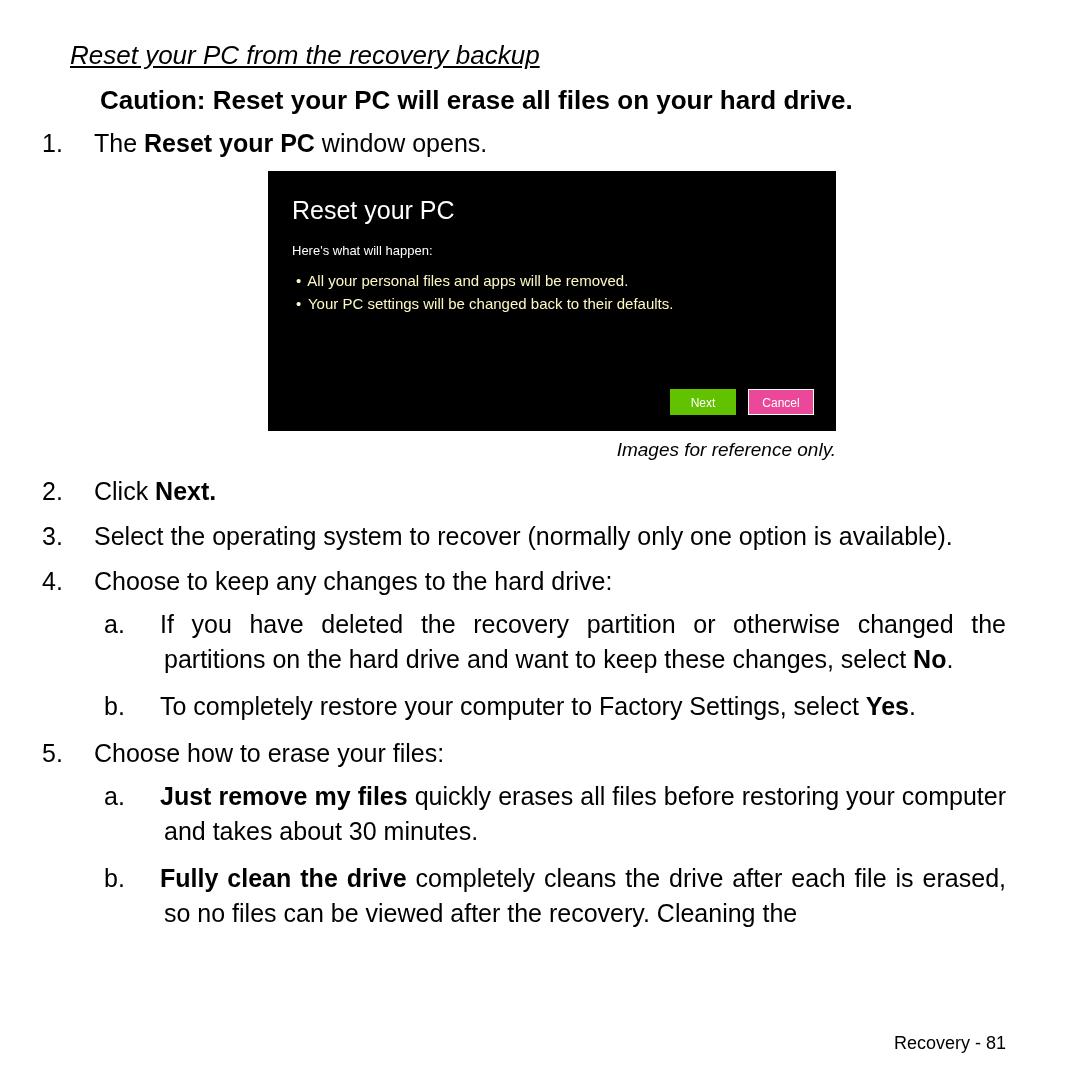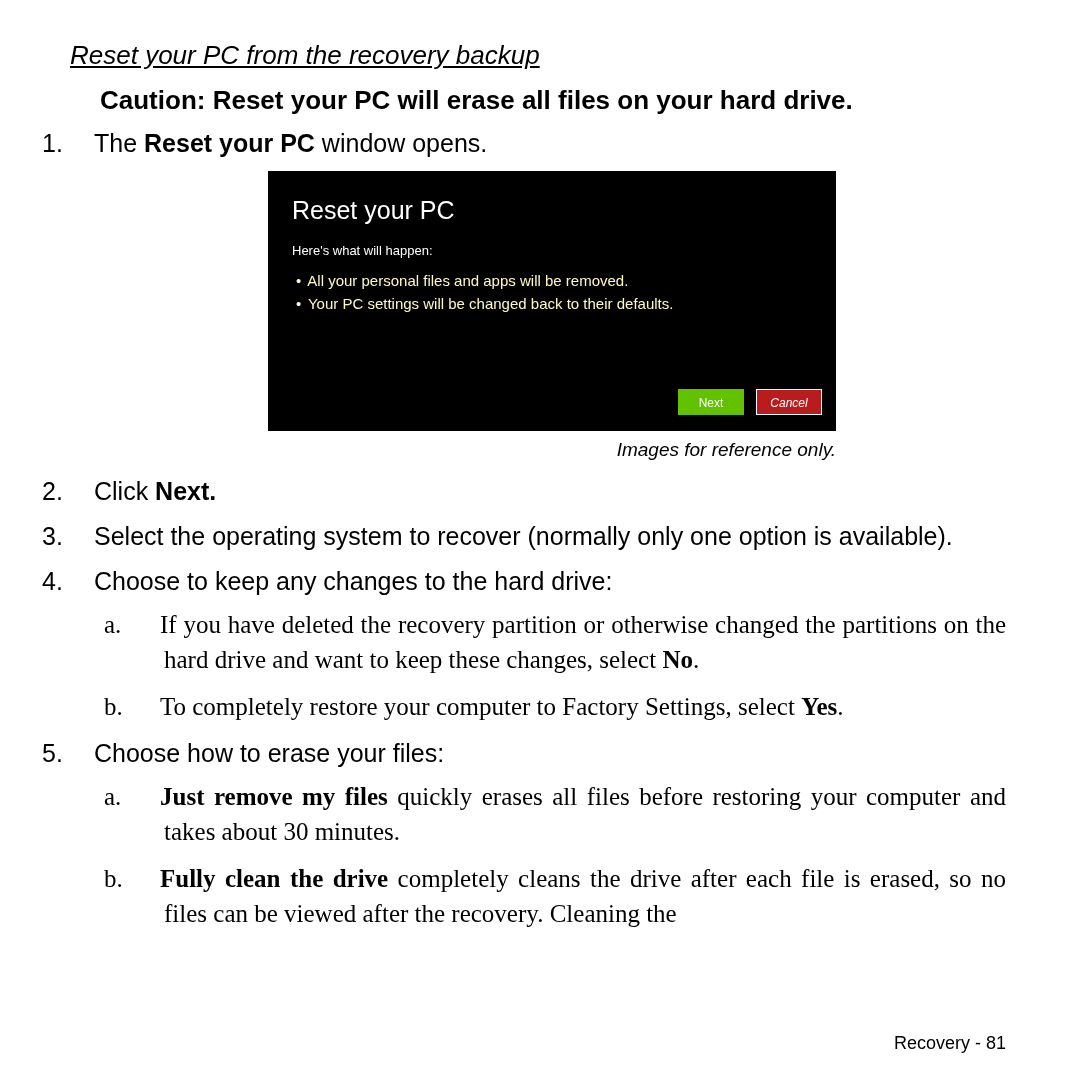--- a/index.html
+++ b/index.html
@@ -73,64 +73,62 @@
     color: #fef9c3;
     padding-left: 4px;
   }
   .ss-list .row { margin: 2px 0; }
   .ss-list .bullet {
     display: inline-block;
     width: 8px;
   }
   .ss-buttons {
     position: absolute;
-    right: 14px;
+    right: 22px;
     bottom: 16px;
     display: flex;
     gap: 12px;
   }
   .btn {
     min-width: 66px;
     height: 26px;
     line-height: 26px;
     text-align: center;
     font-size: 12px;
     box-sizing: border-box;
     padding: 0 4px;
   }
   .btn-next {
     background: #62c200;
     color: #fff;
     border: 1px solid #62c200;
   }
   .btn-cancel {
-    background: #b91c1c;
+    background: #ec4899;
     color: #fff;
     border: 1px solid #fff;
-    font-style: italic;
   }
   .img-caption {
     text-align: right;
     font-style: italic;
     font-size: 19px;
     margin: 6px 0 2px 0;
   }
   .just { text-align: justify; text-indent: 0; padding-left: 0; }
   ol.top > li.just { padding-left: 28px; text-indent: -28px; }
   .sublist {
     list-style: none;
     padding: 0 0 0 36px;
     margin: 8px 0 0 0;
   }
   .sublist > li {
     margin: 0 0 12px 0;
     padding-left: 30px;
     text-indent: -30px;
     text-align: justify;
-    font-family: Liberation Serif, serif;
   }
   .sublist > li .let { display: inline-block; min-width: 26px; }
   .footer {
     position: absolute;
     right: 70px;
     bottom: 26px;
     font-size: 18px;
   }
 </style>
 </head>

